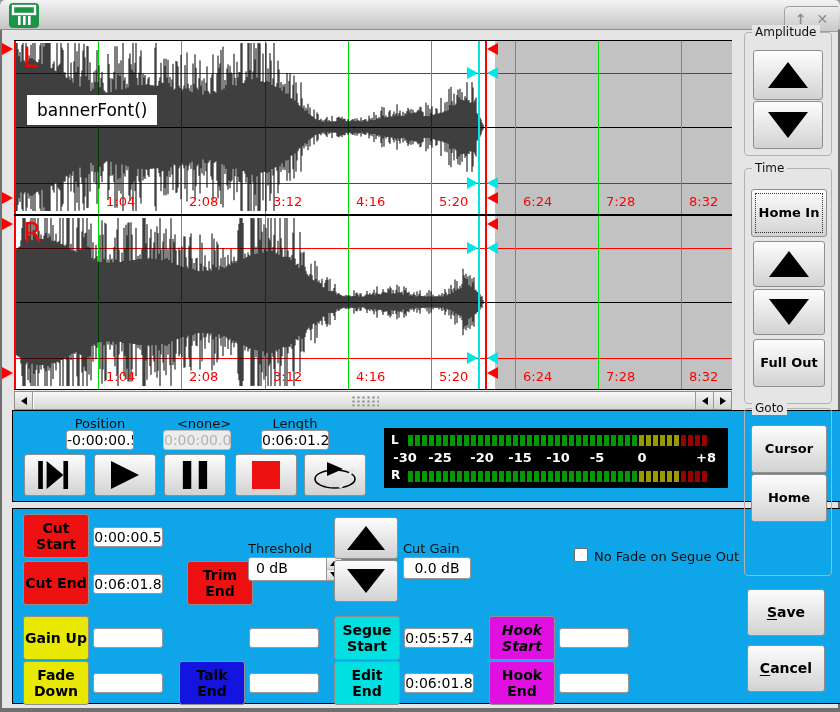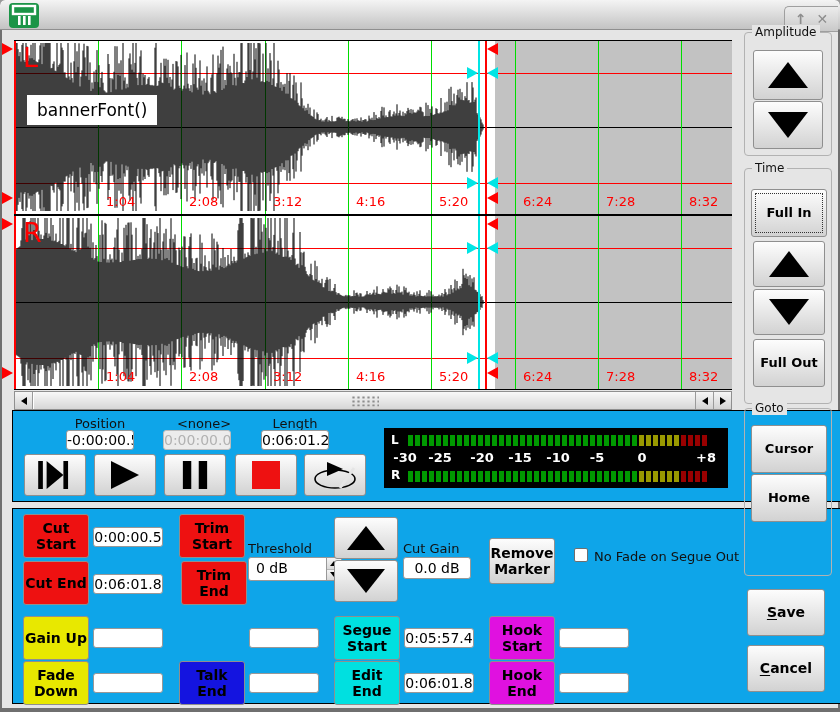--- a/index.html
+++ b/index.html
@@ -340,22 +340,21 @@
         <div class="meter-scale-label" style="left:322px">+8</div>
       </div>
   </div>
 
   <div class="panel editor">
     <div class="btn cbtn" style="left: 10px; top: 5px; width: 66px; height: 44px; background: rgb(238, 17, 17);">Cut Start</div>
     <input class="field" style="left: 80px; top: 18px; width: 70px; height: 20px;" value="0:00:00.5">
     <div class="btn cbtn" style="left: 10px; top: 52px; width: 66px; height: 44px; background: rgb(238, 17, 17);">Cut End</div>
     <input class="field" style="left: 80px; top: 65px; width: 70px; height: 20px;" value="0:06:01.8">
 
-    <div class="btn cbtn" style="left: 166px; top: 5px; width: 66px; height: 44px; background: rgb(238, 17, 17);">Trim Start</div>
-    <div class="btn cbtn" style="left: 168px; top: 52px; width: 66px; height: 44px; background: rgb(238, 17, 17);">Trim End</div>
+    <div class="btn cbtn" style="left: 174px; top: 52px; width: 66px; height: 44px; background: rgb(238, 17, 17);">Trim End</div>
 
     <div class="flabel" style="left:235px;top:32px;width:72px;text-align:left">Threshold</div>
     <div class="spin" style="left:235px;top:48px">
       <div class="spin-box">
         <input style="width: 52px; height: 20px; border: none; font-size: 14px; padding-left: 7px;" value="0 dB">
         <div class="spin-btns" style="height:22px">
           <div>
               <span class="sp-up"></span>
             </div>
           <div>
@@ -367,58 +366,57 @@
 
     <div class="btn" style="left:321px;top:8px;width:64px;height:42px">
         <span class="tri-up sm"></span>
       </div>
     <div class="btn" style="left:321px;top:51px;width:64px;height:42px">
         <span class="tri-down sm"></span>
       </div>
     <div class="flabel" style="left:390px;top:32px;width:72px;text-align:left">Cut Gain</div>
     <input class="field" style="left: 390px; top: 48px; width: 68px; height: 22px;" value="0.0 dB">
 
-    <div class="btn cbtn" style="left:476px;top:29px;width:66px;height:46px">Remove Marker</div>
 
     <span class="checkbox" style="left:561px;top:39px"></span>
     <div class="cb-label" style="left:581px;top:40px">No Fade on Segue Out</div>
 
     <div class="btn cbtn" style="left: 10px; top: 107px; width: 66px; height: 44px; background: rgb(232, 232, 0);">Gain Up</div>
     <input class="field" style="left: 80px; top: 119px; width: 70px; height: 20px;" value="">
     <div class="btn cbtn" style="left: 10px; top: 152px; width: 66px; height: 44px; background: rgb(232, 232, 0);">Fade Down</div>
     <input class="field" style="left: 80px; top: 164px; width: 70px; height: 20px;" value="">
 
     <input class="field" style="left: 236px; top: 119px; width: 70px; height: 20px;" value="">
     <div class="btn cbtn" style="left: 166px; top: 152px; width: 66px; height: 44px; background: rgb(20, 20, 224);">Talk End</div>
     <input class="field" style="left: 236px; top: 164px; width: 70px; height: 20px;" value="">
 
     <div class="btn cbtn" style="left: 321px; top: 107px; width: 66px; height: 44px; background: rgb(0, 224, 224);">Segue Start</div>
     <input class="field" style="left: 391px; top: 119px; width: 70px; height: 20px;" value="0:05:57.4">
     <div class="btn cbtn" style="left: 321px; top: 152px; width: 66px; height: 44px; background: rgb(0, 224, 224);">Edit End</div>
     <input class="field" style="left: 391px; top: 164px; width: 70px; height: 20px;" value="0:06:01.8">
 
-    <div class="btn cbtn" style="left: 476px; top: 107px; width: 66px; height: 44px; background: rgb(224, 17, 224);">Hook Start</div>
+    <div class="btn cbtn" style="left: 476px; top: 107px; width: 66px; height: 44px; background: rgb(224, 17, 224); font-style: italic;">Hook Start</div>
     <input class="field" style="left: 546px; top: 119px; width: 70px; height: 20px;" value="">
     <div class="btn cbtn" style="left: 476px; top: 152px; width: 66px; height: 44px; background: rgb(224, 17, 224);">Hook End</div>
     <input class="field" style="left: 546px; top: 164px; width: 70px; height: 20px;" value="">
   </div>
 
   <div class="gbox" style="top:32px;height:124px">
     <span class="gbox-title">Amplitude</span>
     <div class="btn" style="left:8px;top:17px;width:70px;height:50px">
         <span class="tri-up"></span>
       </div>
     <div class="btn" style="left:8px;top:68px;width:70px;height:48px">
         <span class="tri-down"></span>
       </div>
   </div>
 
   <div class="gbox" style="top:168px;height:236px">
     <span class="gbox-title">Time</span>
-    <div class="btn focus-dotted" style="left:6px;top:20px;width:76px;height:48px">Full In</div>
+    <div class="btn focus-dotted" style="left:6px;top:20px;width:76px;height:48px">Home In</div>
     <div class="btn" style="left:8px;top:72px;width:72px;height:46px">
         <span class="tri-up"></span>
       </div>
     <div class="btn" style="left:8px;top:120px;width:72px;height:46px">
         <span class="tri-down"></span>
       </div>
     <div class="btn" style="left:8px;top:170px;width:72px;height:48px">Full Out</div>
   </div>
 
   <div class="gbox" style="top:408px;height:168px">

